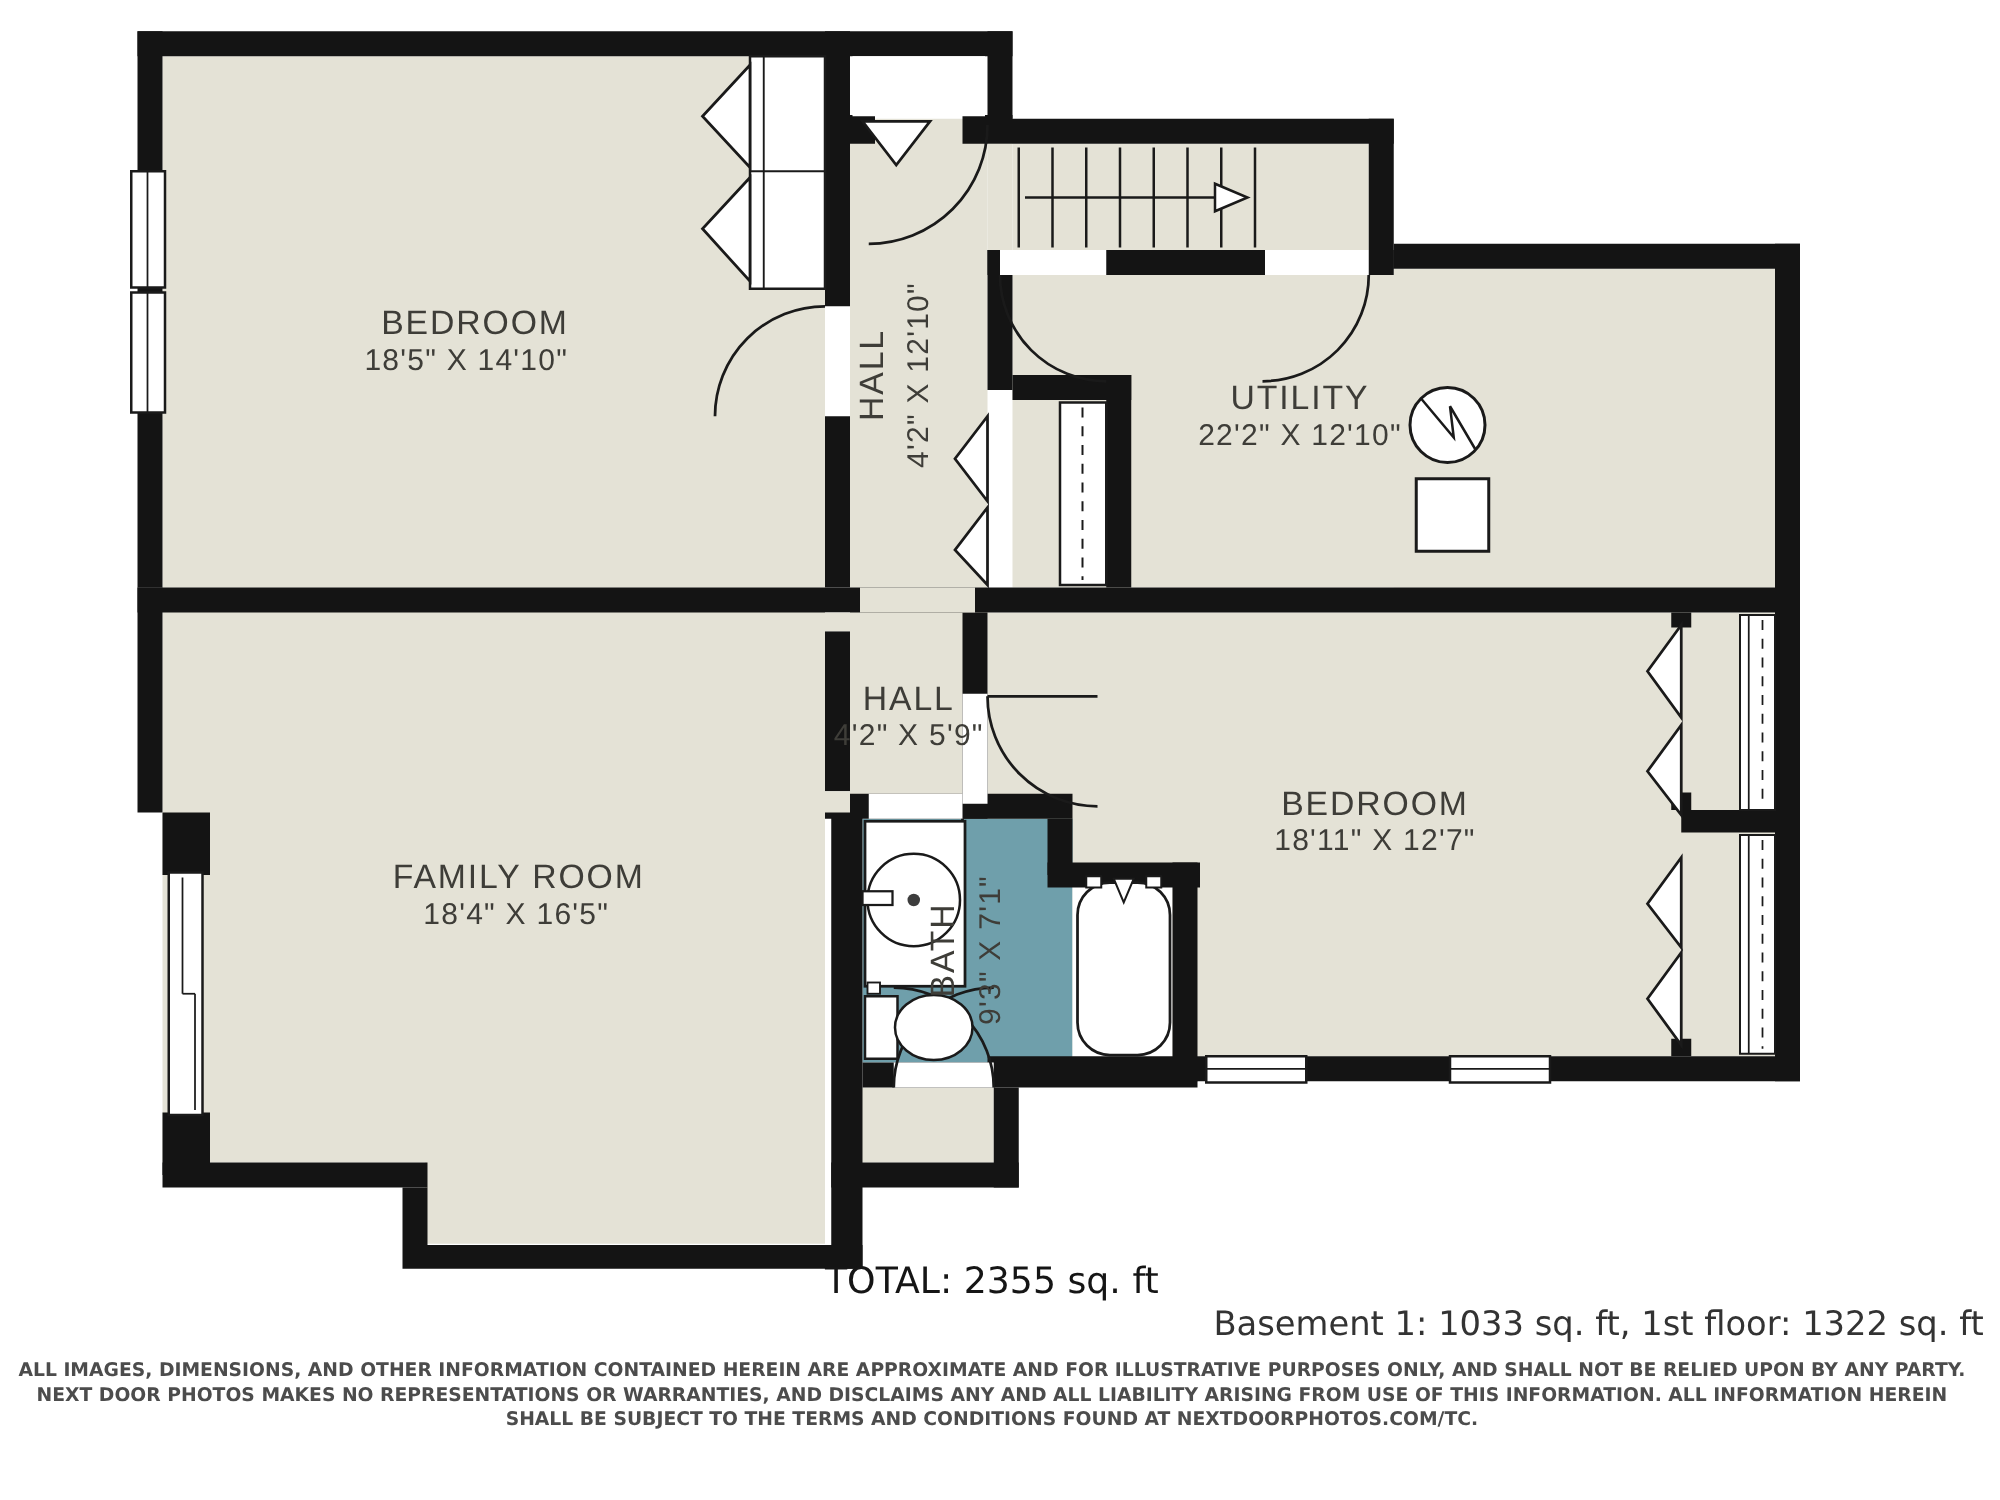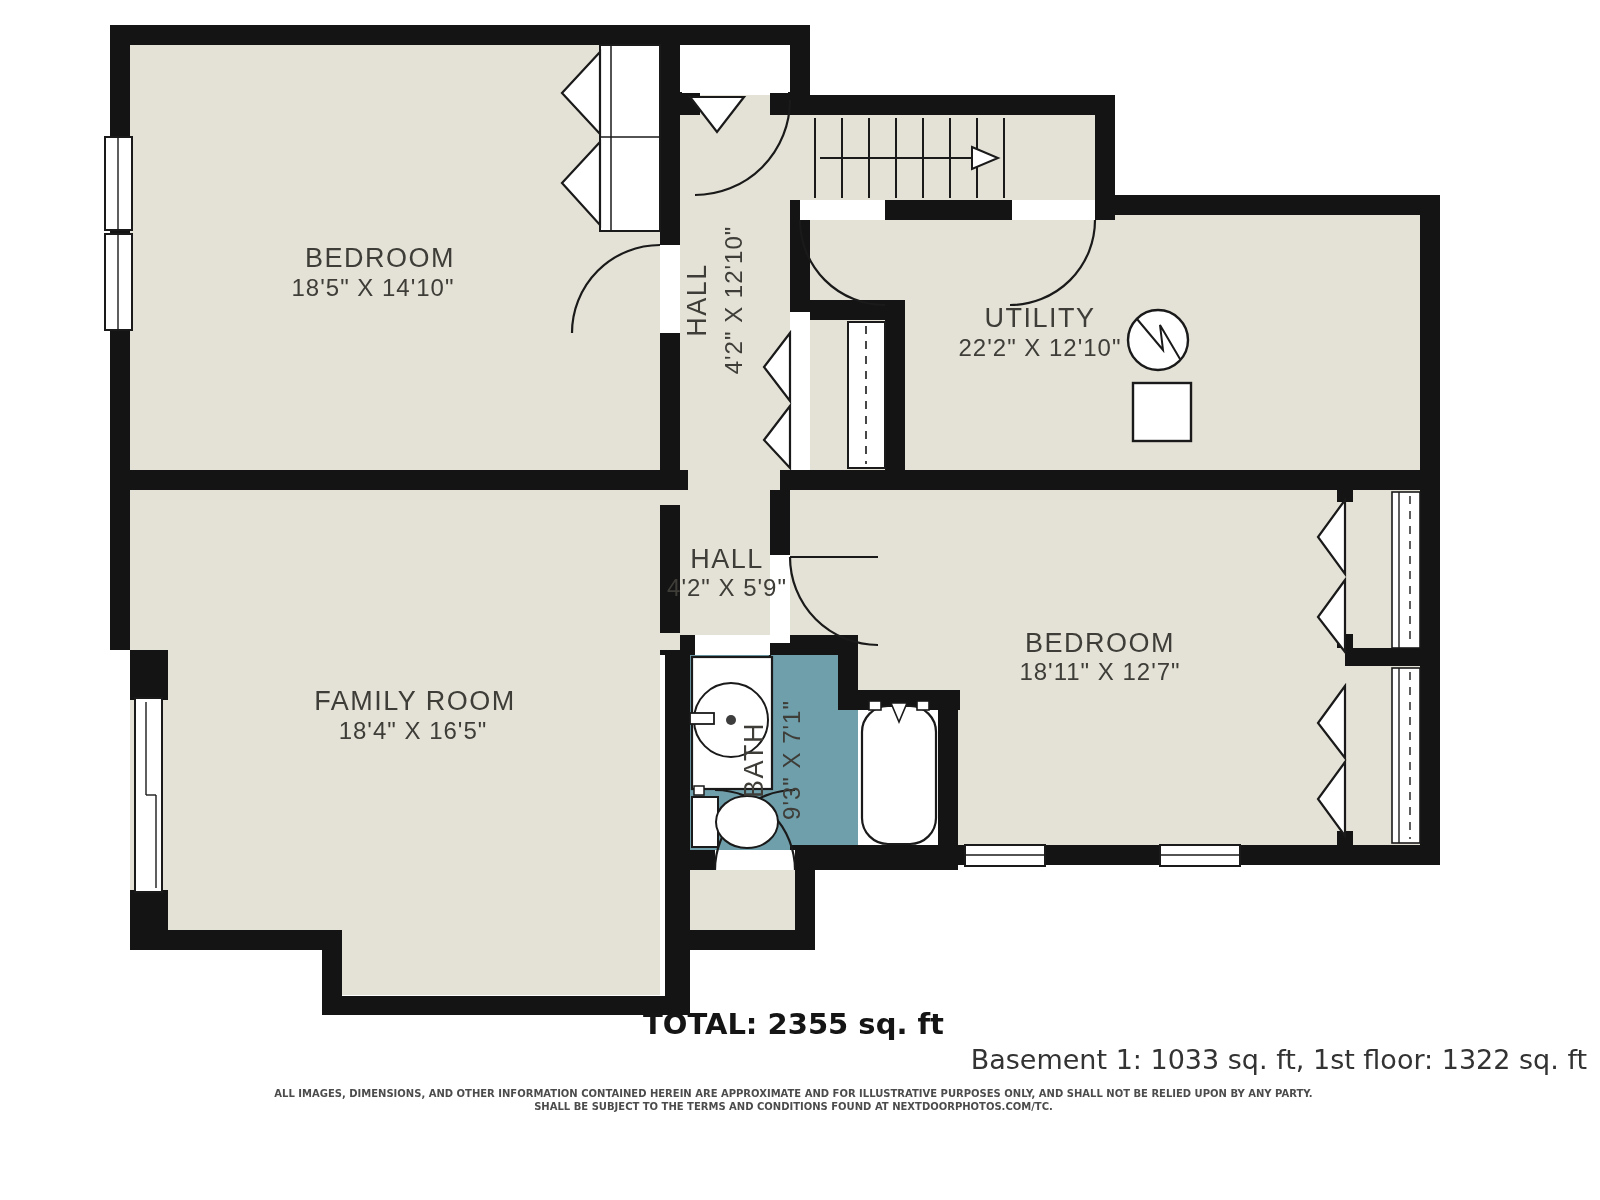--- a/index.html
+++ b/index.html
@@ -3,23 +3,23 @@
 <meta charset="utf-8">
 <style>
   html,body{margin:0;padding:0;background:#ffffff;}
   #stage{position:relative;width:1587px;height:1200px;background:#ffffff;overflow:hidden;
          font-family:"Liberation Sans",sans-serif;}
   svg{position:absolute;left:0;top:0;}
   .rm{font-family:"Liberation Sans",sans-serif;font-size:27px;letter-spacing:1.5px;fill:#3e3d38;}
   .rmd{font-family:"Liberation Sans",sans-serif;font-size:24px;letter-spacing:1px;fill:#3e3d38;}
   .summary{position:absolute;left:0;right:0;top:1006px;text-align:center;
            font-family:"DejaVu Sans",sans-serif;color:#2e2e2e;}
-  .summary .total{font-size:29px;font-weight:bold;color:#151515;line-height:1.25;}
+  .summary .total{font-size:29px;font-weight:normal;color:#151515;line-height:1.25;}
   .summary .line{font-size:27px;color:#333333;line-height:1.32;text-align:right;}
-  .disclaimer{margin-top:9px;font-size:10px;font-weight:bold;color:#4c4c4c;line-height:1.32;
+  .disclaimer{margin-top:9px;font-size:15px;font-weight:bold;color:#4c4c4c;line-height:1.32;
               font-family:"DejaVu Sans",sans-serif;}
 </style>
 </head>
 <body>
 
 <div id="stage">
 <svg width="1600" height="1200" viewBox="0 0 1600 1200">
 
   <g>
     <rect x="130" y="45" width="530" height="425" fill="#e4e2d6"></rect>
@@ -195,16 +195,17 @@
     <text class="rm" x="1100" y="652">BEDROOM</text>
     <text class="rmd" x="1100" y="680">18'11" X 12'7"</text>
   </g>
 </svg>
 
   <div class="summary">
     <div class="total">TOTAL: 2355 sq. ft</div>
     <div class="line">Basement 1: 1033 sq. ft, 1st floor: 1322 sq. ft</div>
     <div class="disclaimer">
       <div>ALL IMAGES, DIMENSIONS, AND OTHER INFORMATION CONTAINED HEREIN ARE APPROXIMATE AND FOR ILLUSTRATIVE PURPOSES ONLY, AND SHALL NOT BE RELIED UPON BY ANY PARTY.</div>
+      <div>NEXT DOOR PHOTOS MAKES NO REPRESENTATIONS OR WARRANTIES, AND DISCLAIMS ANY AND ALL LIABILITY ARISING FROM USE OF THIS INFORMATION. ALL INFORMATION HEREIN</div>
       <div>SHALL BE SUBJECT TO THE TERMS AND CONDITIONS FOUND AT NEXTDOORPHOTOS.COM/TC.</div>
     </div>
   </div>
 </div>
 
 </body></html>

